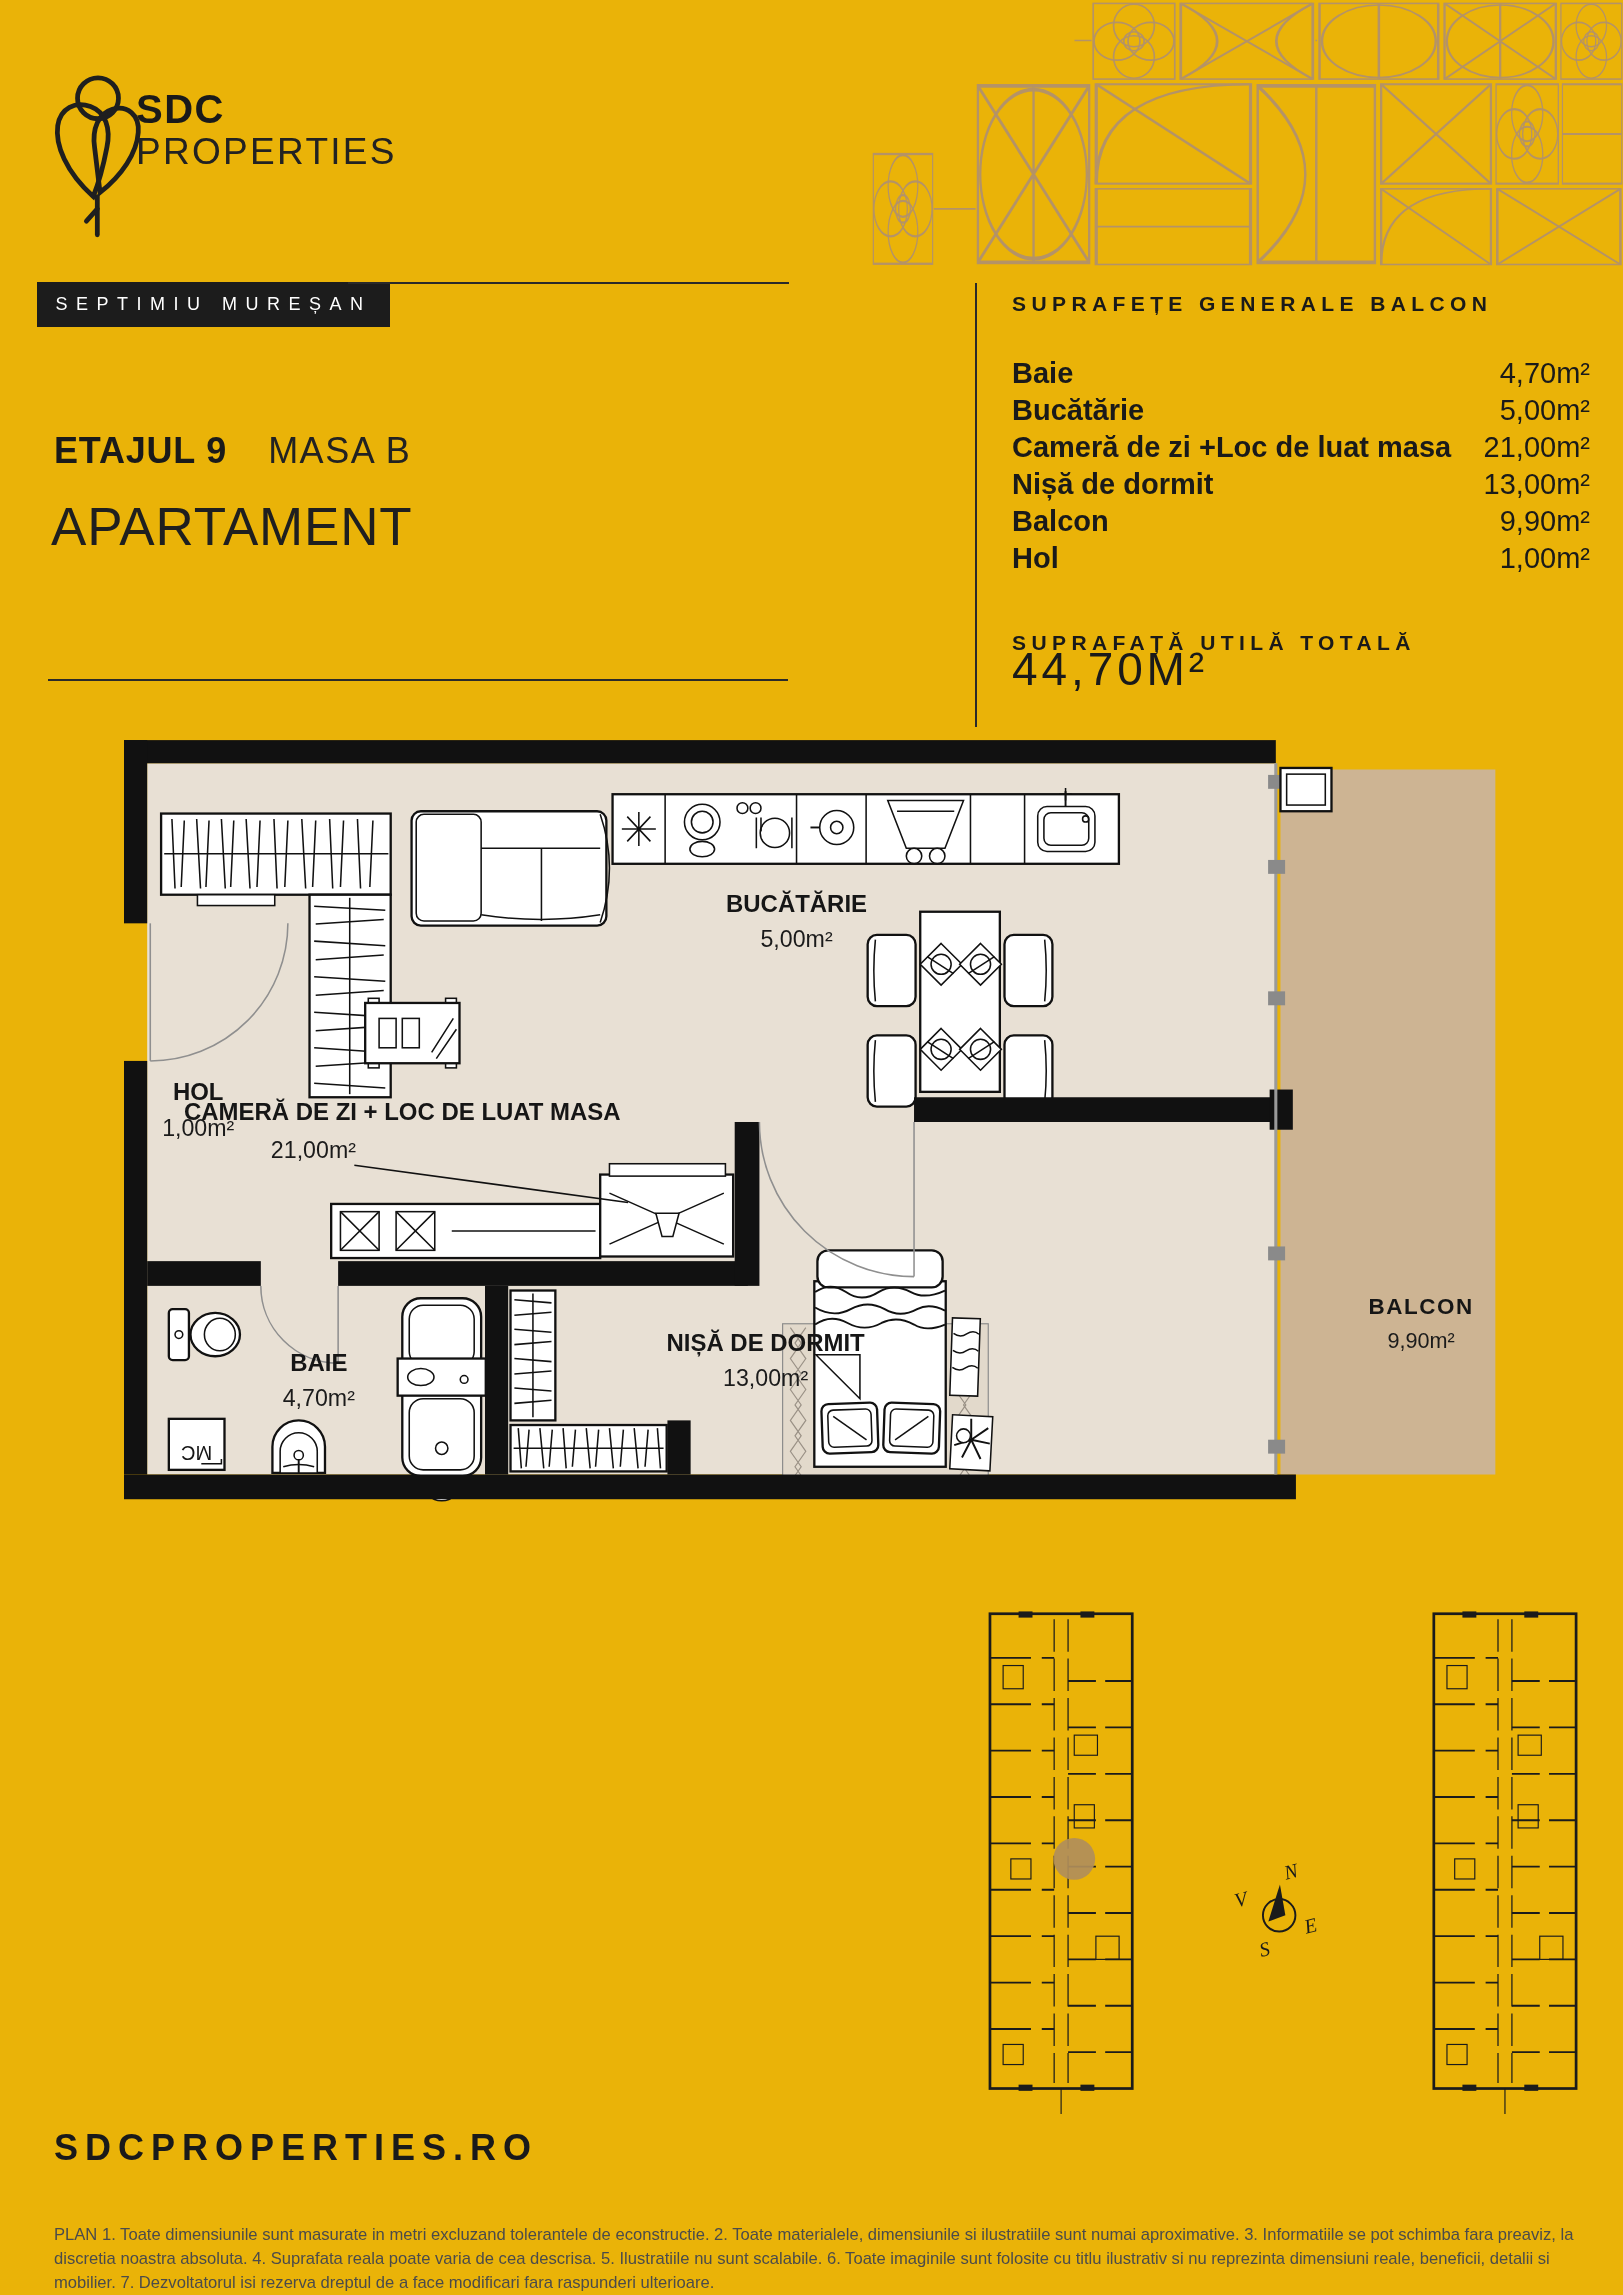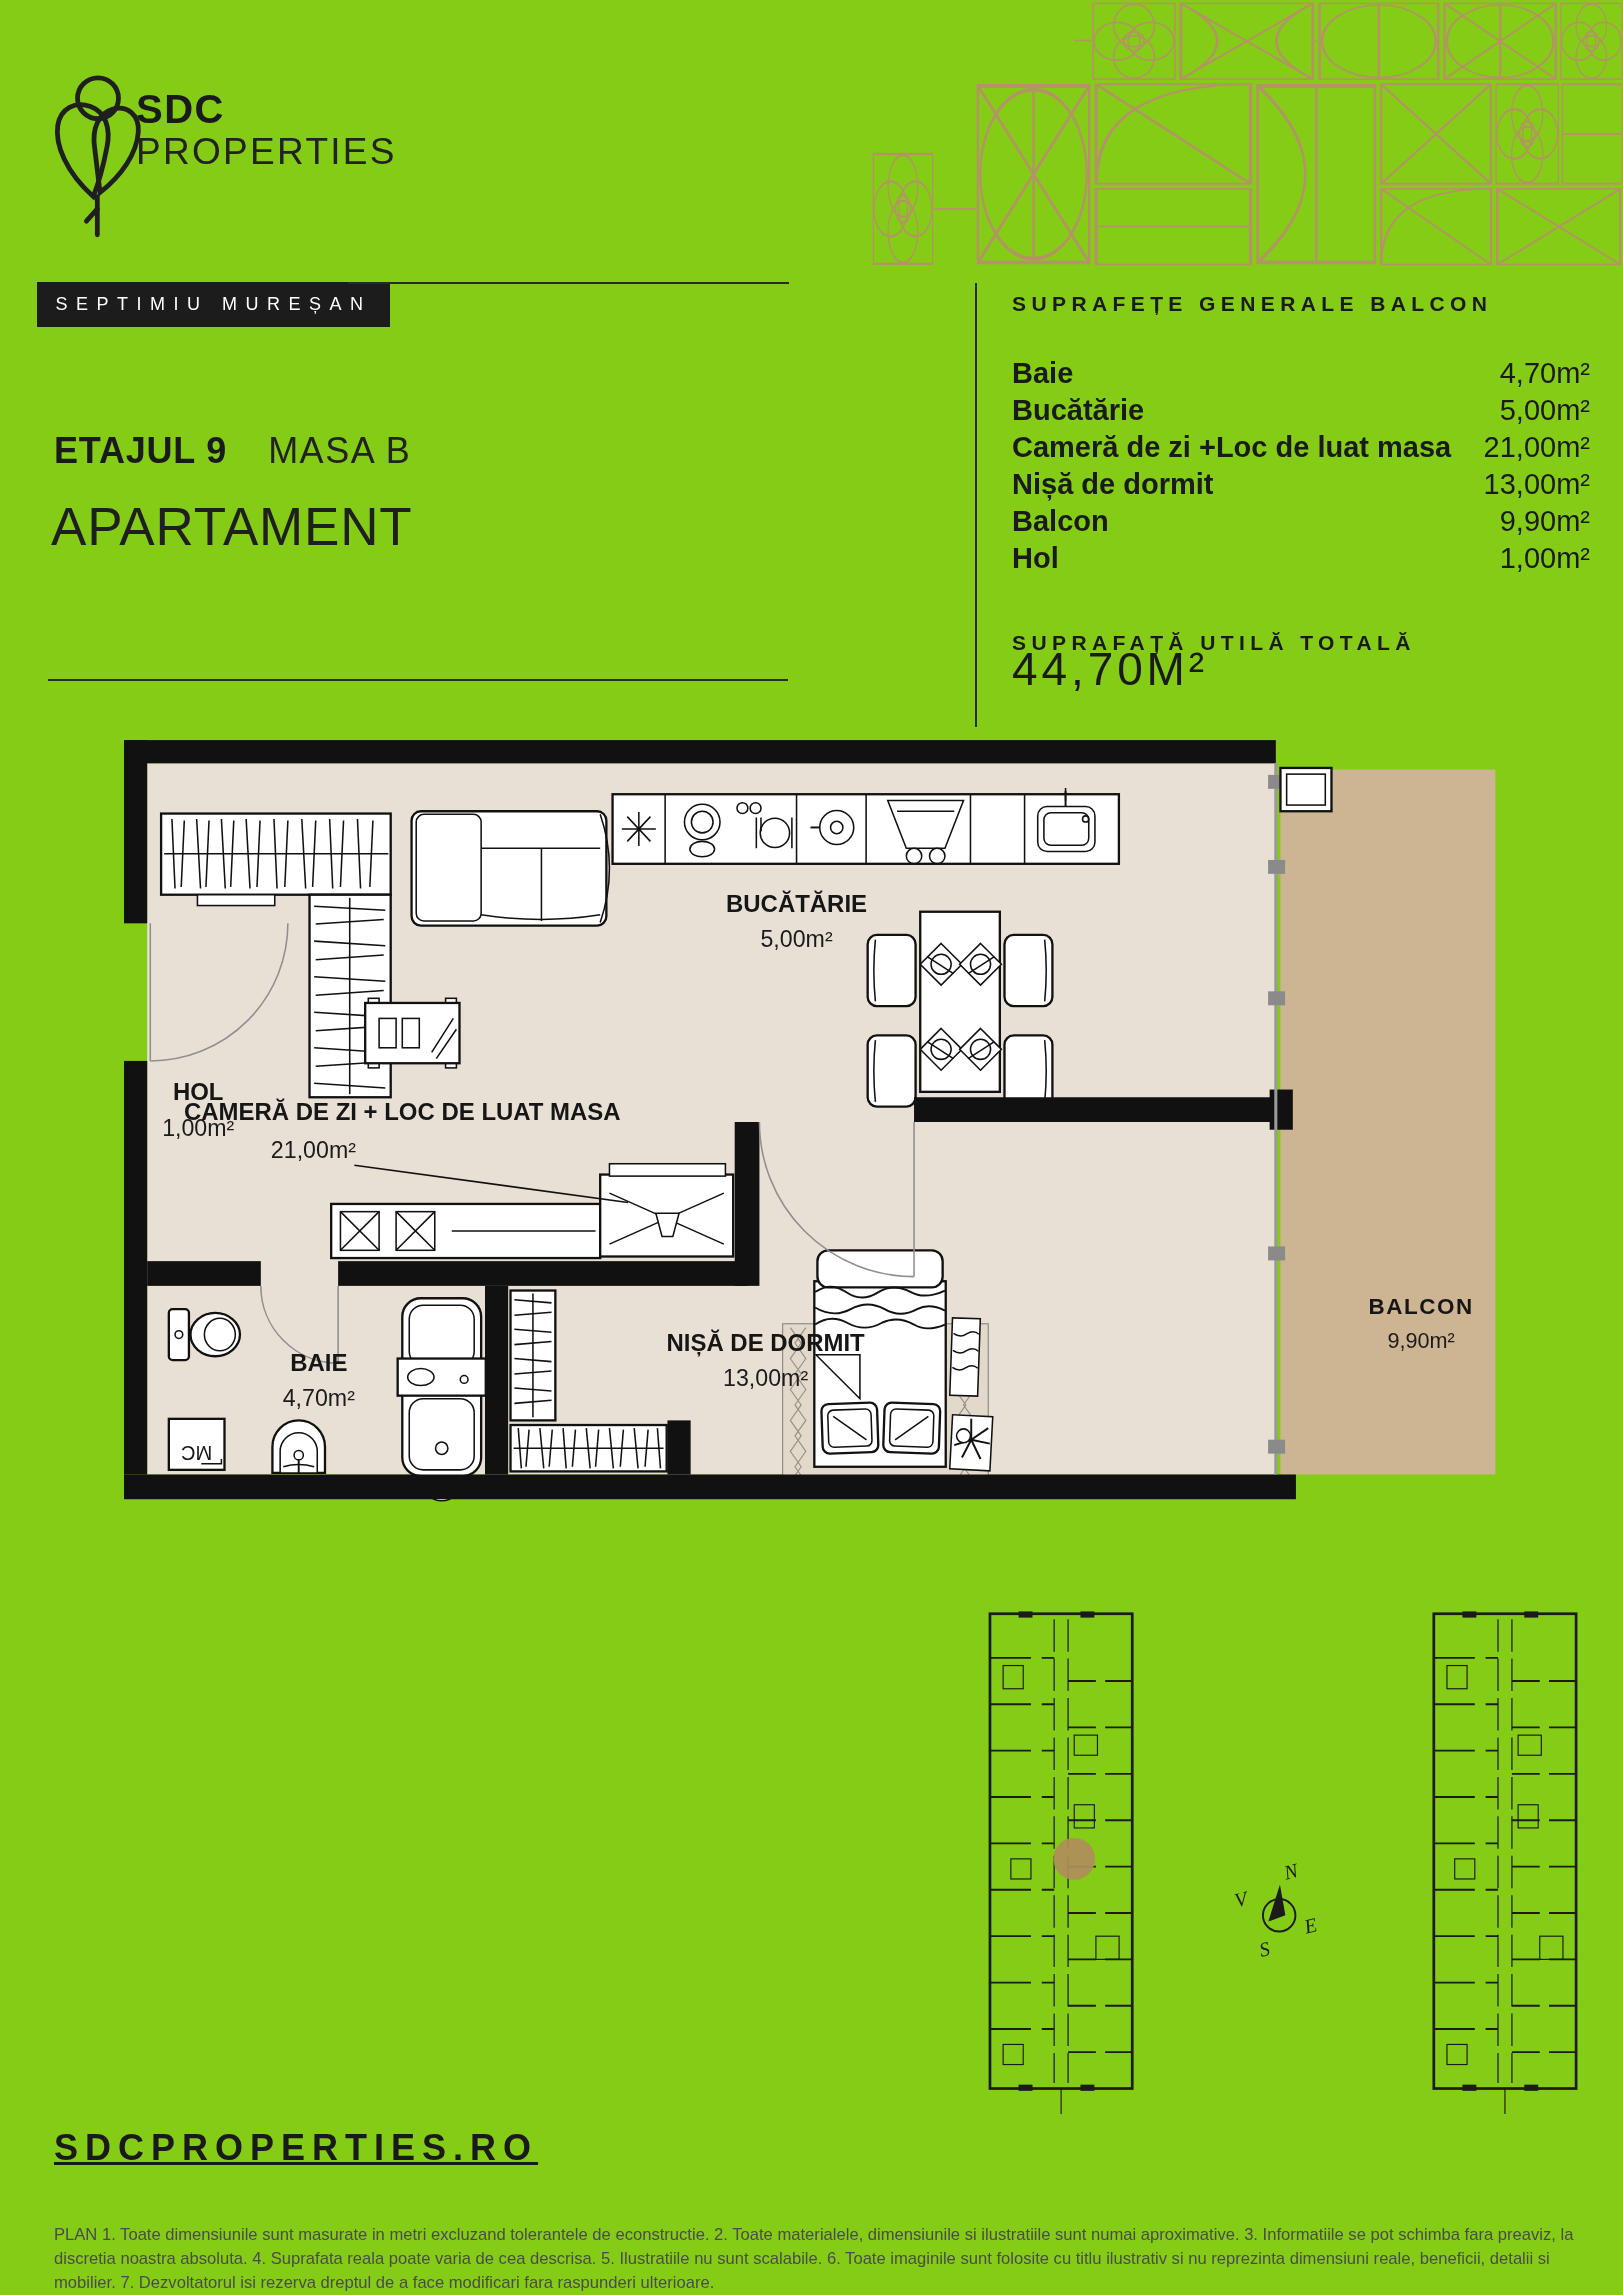--- a/index.html
+++ b/index.html
@@ -1,16 +1,16 @@
 <!DOCTYPE html>
 <html style="font-size:12.4px"><head>
 <meta charset="utf-8">
 <style>
   html,body{margin:0;padding:0;background:#fff;}
-  #page{position:relative;width:1623px;height:2295px;background:#84cc16;overflow:hidden;
+  #page{position:relative;width:1623px;height:2295px;background:#eab308;overflow:hidden;
         font-family:"Liberation Sans",sans-serif;color:#1a1a1a;}
   .abs{position:absolute;}
   
   #logo-text1{left:136px;top:87px;font-size:40px;font-weight:800;letter-spacing:1.5px;}
   #logo-text2{left:136px;top:131px;font-size:37px;font-weight:300;letter-spacing:2.3px;color:#222;}
   #agent-bar{left:37px;top:282px;width:353px;height:45px;background:#1c1c1c;display:flex;align-items:center;justify-content:center;}
   #agent-bar span{color:#fff;font-size:18px;font-weight:400;letter-spacing:8.5px;white-space:nowrap;}
   #top-rule{left:348px;top:282px;width:441px;height:0;border-top:2.3px solid #2a2a2a;}
   #v-divider{left:975px;top:283px;width:0;height:444px;border-left:2.3px solid #2a2a2a;}
   
@@ -22,21 +22,21 @@
   #left-rule{left:48px;top:679px;width:740px;height:0;border-top:2.3px solid #2a2a2a;}
   
   #surf-title{left:1012px;top:292px;font-size:21px;font-weight:600;letter-spacing:5.4px;}
   #surf-rows{left:1012px;top:357px;width:578px;}
   .srow{display:flex;justify-content:space-between;align-items:baseline;height:37px;}
   .srow .sl{font-size:29px;font-weight:600;white-space:nowrap;}
   .srow .sv{font-size:29px;font-weight:400;white-space:nowrap;}
   #total-title{left:1012px;top:631px;font-size:21px;font-weight:600;letter-spacing:5.4px;}
   #total-value{left:1012px;top:642px;font-size:46px;font-weight:400;letter-spacing:3.9px;}
   
-  #website{left:54px;top:2127px;font-size:36px;font-weight:800;letter-spacing:7px;text-decoration:underline;}
+  #website{left:54px;top:2127px;font-size:36px;font-weight:800;letter-spacing:7px;}
   #disclaimer{left:54px;top:2223px;width:1534px;font-size:16.6px;line-height:1.45;color:#4b4b4b;font-weight:400;}
   
   .plan-lbl{font:700 31px "Liberation Sans",sans-serif;fill:#161616;}
   .plan-val{font:400 30px "Liberation Sans",sans-serif;fill:#1b1b1b;}
   .balc-lbl{font:700 29px "Liberation Sans",sans-serif;fill:#161616;letter-spacing:2px;}
   .balc-val{font:400 28px "Liberation Sans",sans-serif;fill:#1b1b1b;}
   .mc-lbl{font:400 26px "Liberation Sans",sans-serif;fill:#161616;}
   .cmp-lbl{font:italic 400 26px "Liberation Serif",serif;fill:#1b1b1b;}
   .w{fill:#111;}
   .f{fill:#fff;stroke:#111;stroke-width:3;}

